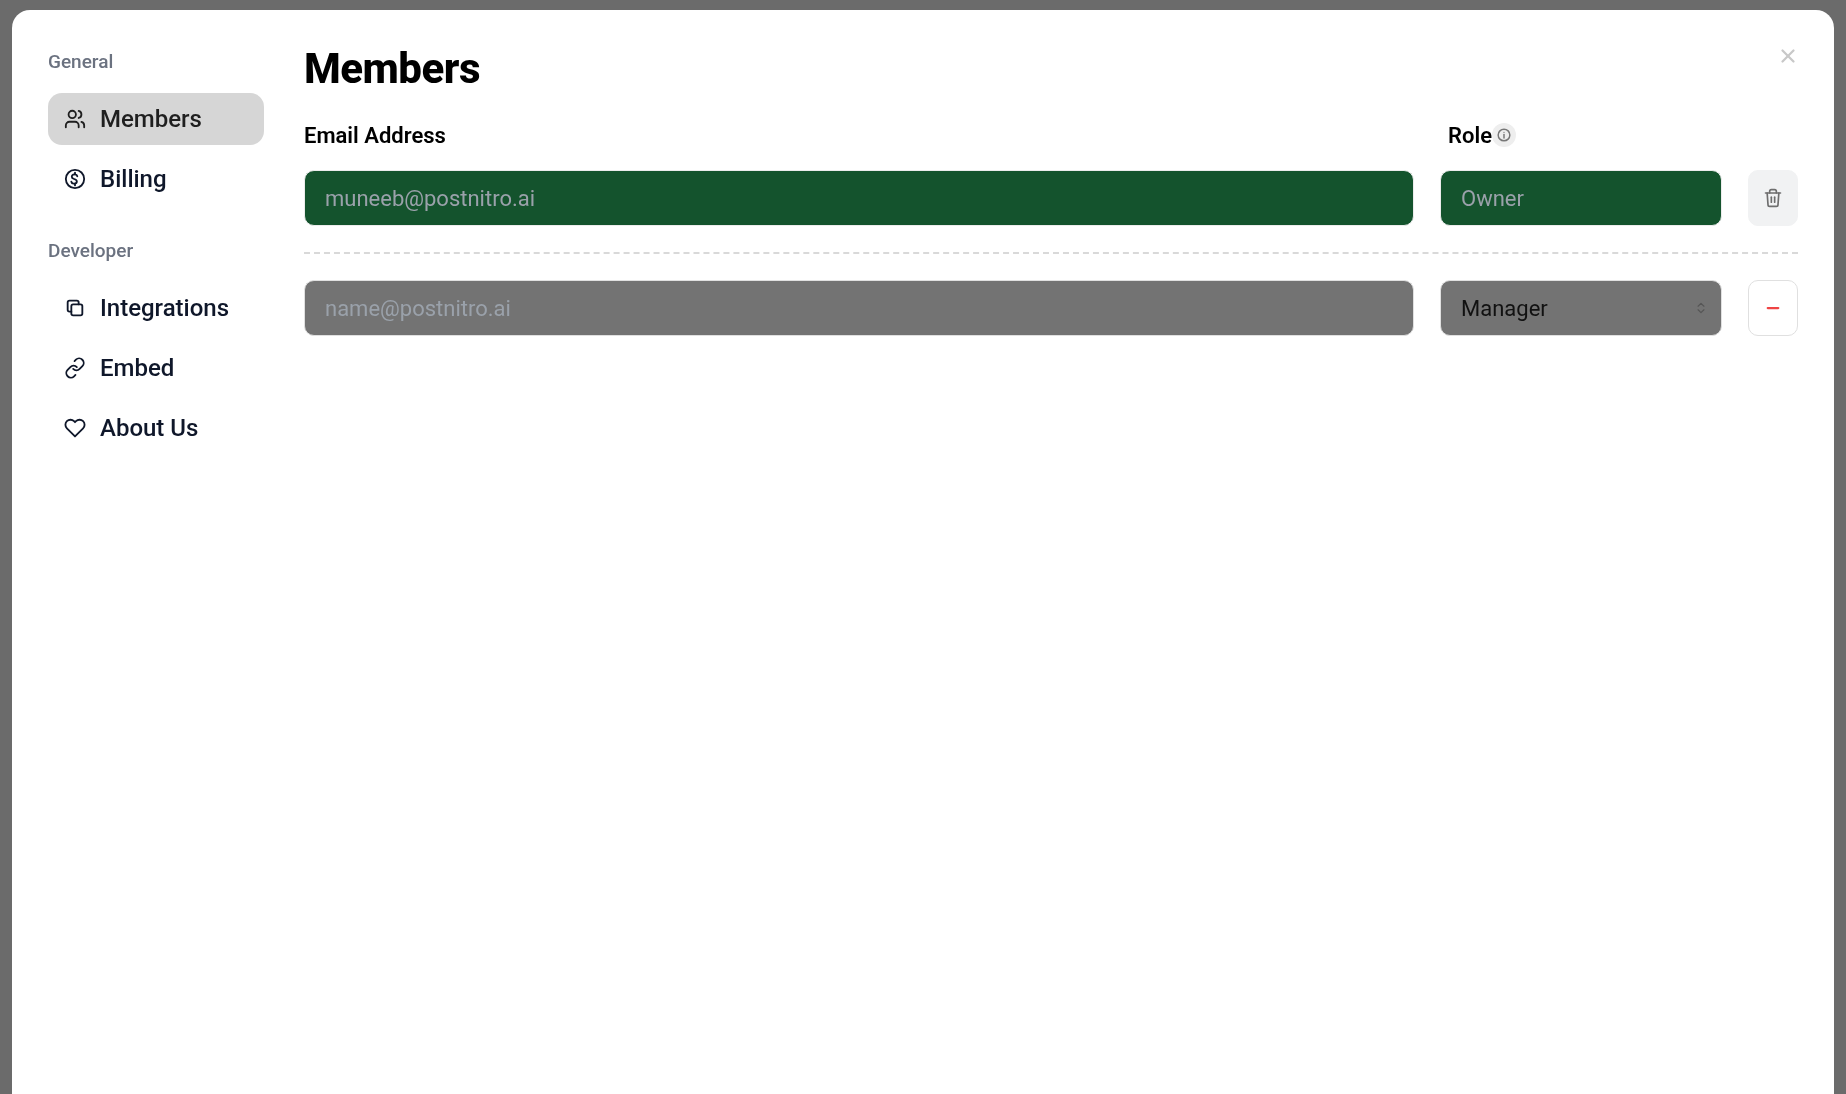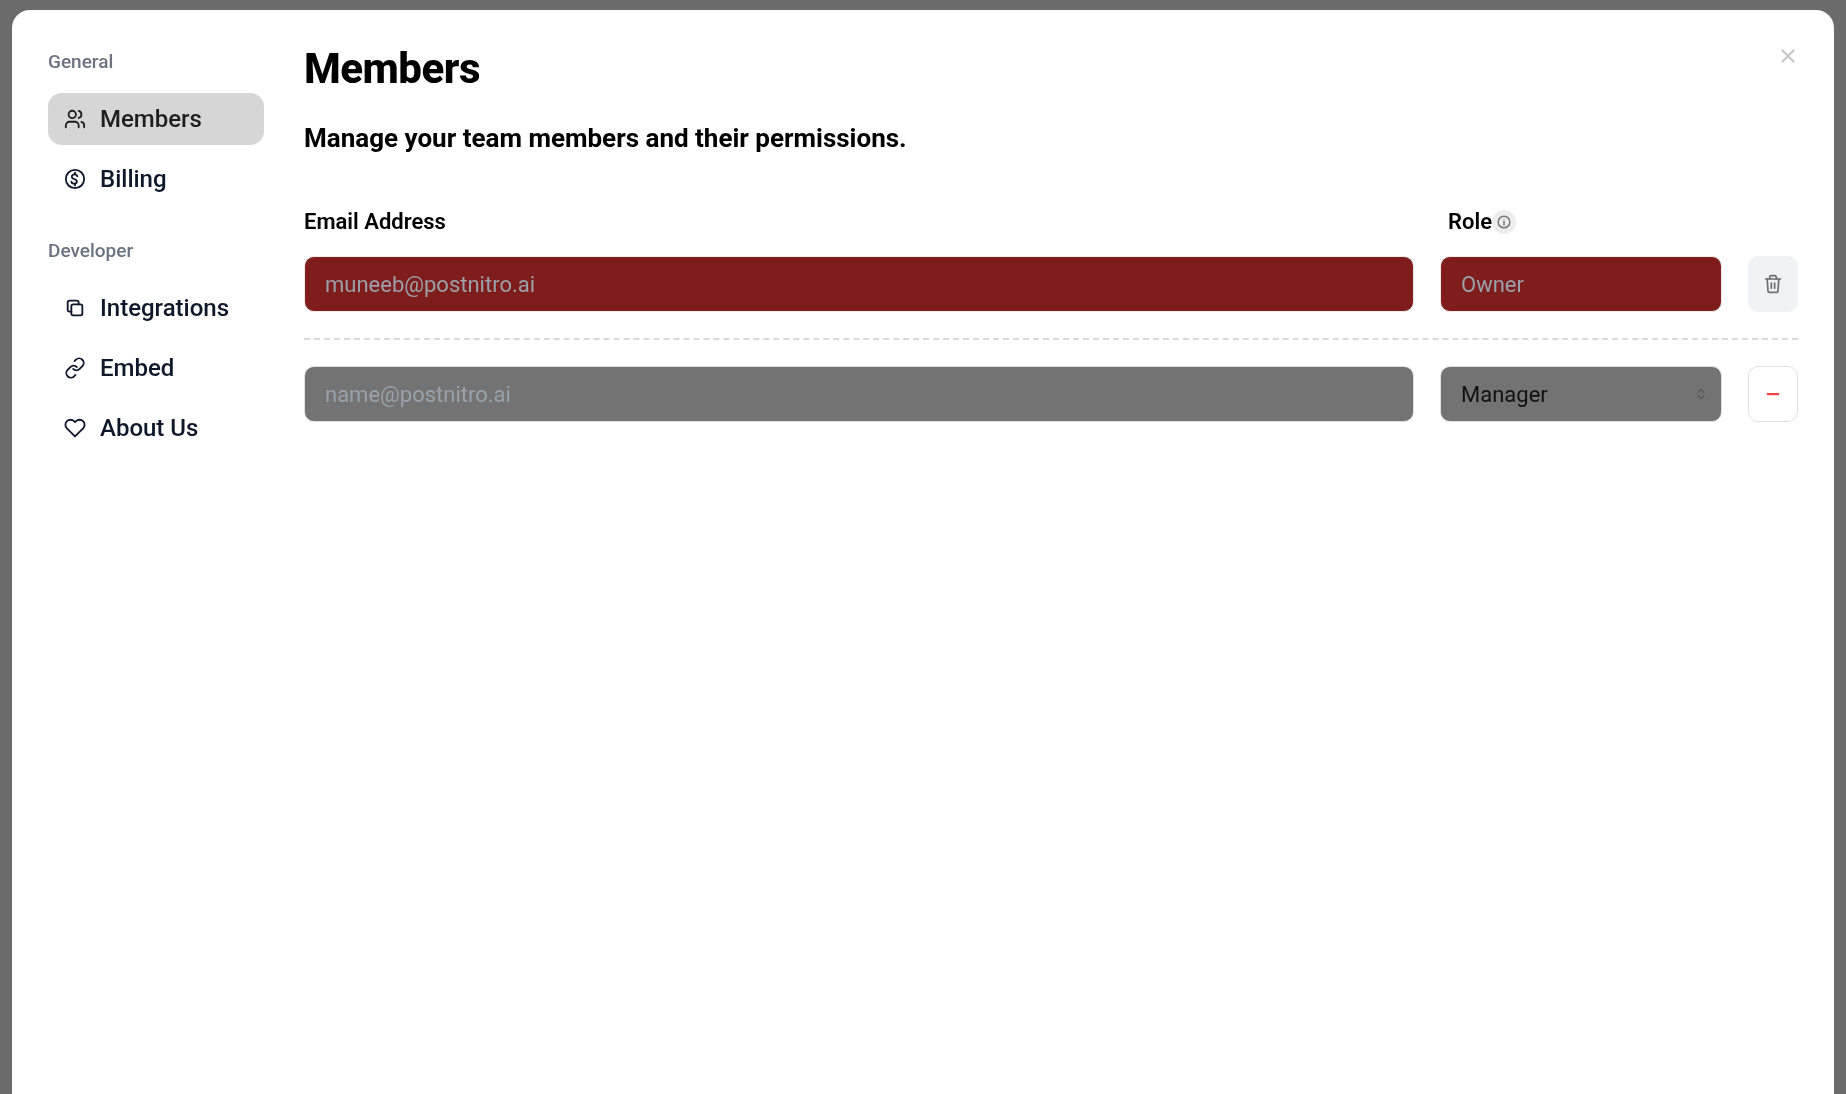--- a/index.html
+++ b/index.html
@@ -97,21 +97,20 @@
   .col-email-header {
     flex: 1;
     font-size: 22px;
     font-weight: 600;
   }
   .col-role-header {
     width: 350px;
     font-size: 22px;
     font-weight: 600;
     display: flex;
-    align-items: center;
   }
   .info-icon {
     width: 24px;
     height: 24px;
     border-radius: 50%;
     background: #eeeeee;
     display: flex;
     align-items: center;
     justify-content: center;
     color: #777;
@@ -127,21 +126,21 @@
     border: 1px solid #e0e0e0;
     border-radius: 10px;
     font-size: 22px;
     padding: 0 20px;
     background: #737373;
     color: #111;
     font-family: inherit;
   }
   .input::placeholder { color: #9aa1aa; }
   .input.disabled, .select.disabled {
-    background: #7f1d1d;
+    background: #14532d;
     color: #9aa1aa;
     border-color: #ececec;
   }
   .email-input { flex: 1; }
   .role-wrap { width: 282px; position: relative; }
   .select {
     width: 100%;
     appearance: none;
     cursor: pointer;
     padding-right: 42px;
@@ -268,21 +267,20 @@
       <span>
         <svg width="22" height="22" viewBox="0 0 24 24" fill="none" stroke="currentColor" stroke-width="2.5" stroke-linecap="round">
             <line x1="18" y1="6" x2="6" y2="18"></line>
             <line x1="6" y1="6" x2="18" y2="18"></line>
           </svg>
       </span>
     </div>
 
     <div class="main-inner">
       <h1 class="page-title">Members</h1>
-      <h2 class="page-subtitle">Manage your team members and their permissions.</h2>
 
       <div class="form-headers">
         <div class="col-email-header">Email Address</div>
         <div class="col-role-header">
           <span>Role</span>
           <span class="info-icon">
             <svg width="14" height="14" viewBox="0 0 24 24" fill="none" stroke="currentColor" stroke-width="2.5" stroke-linecap="round" stroke-linejoin="round">
                 <circle cx="12" cy="12" r="10"></circle>
                 <line x1="12" y1="11" x2="12" y2="17"></line>
                 <circle cx="12" cy="7.5" r="1" fill="currentColor" stroke="none"></circle>

